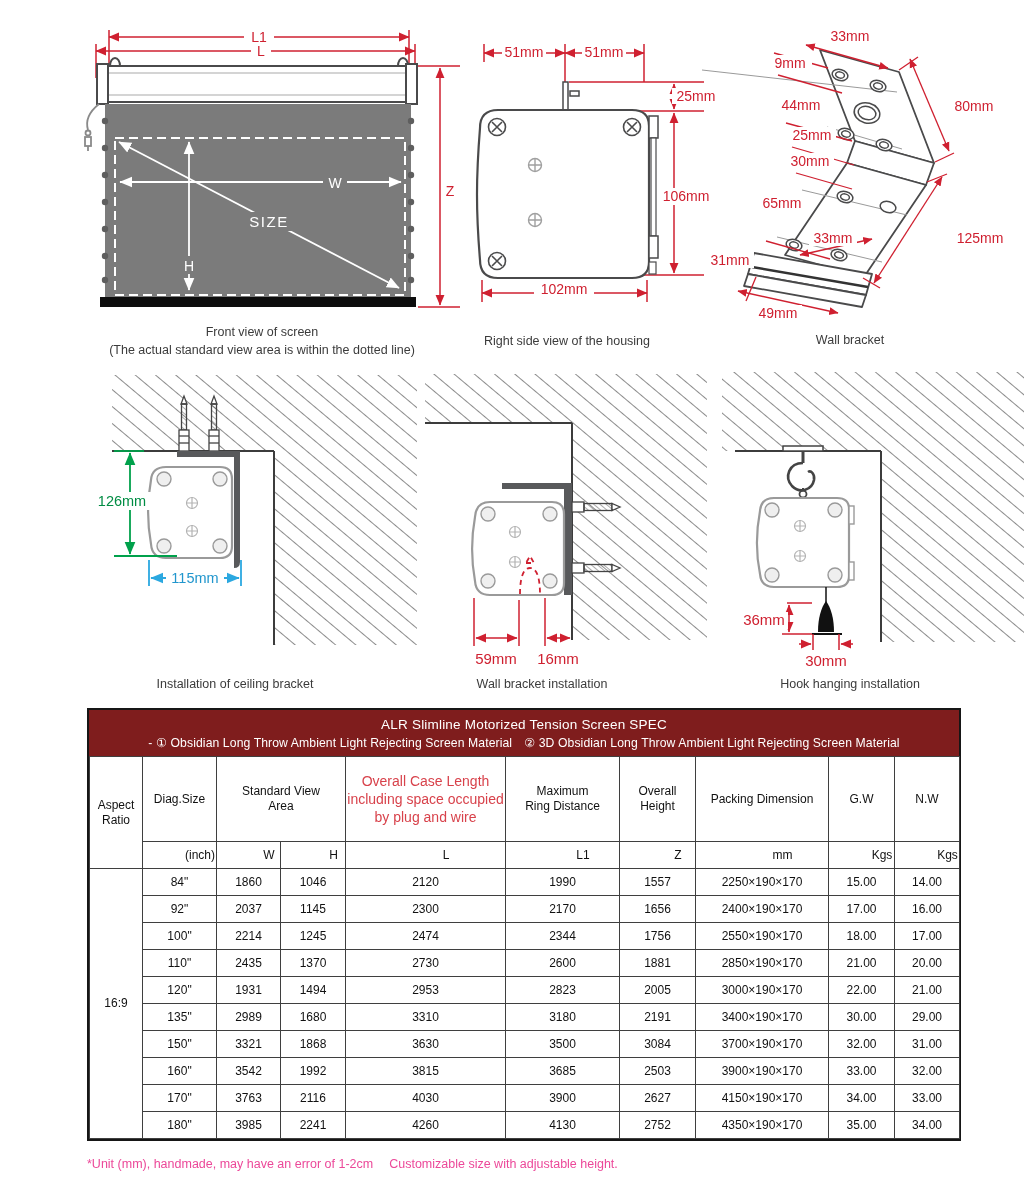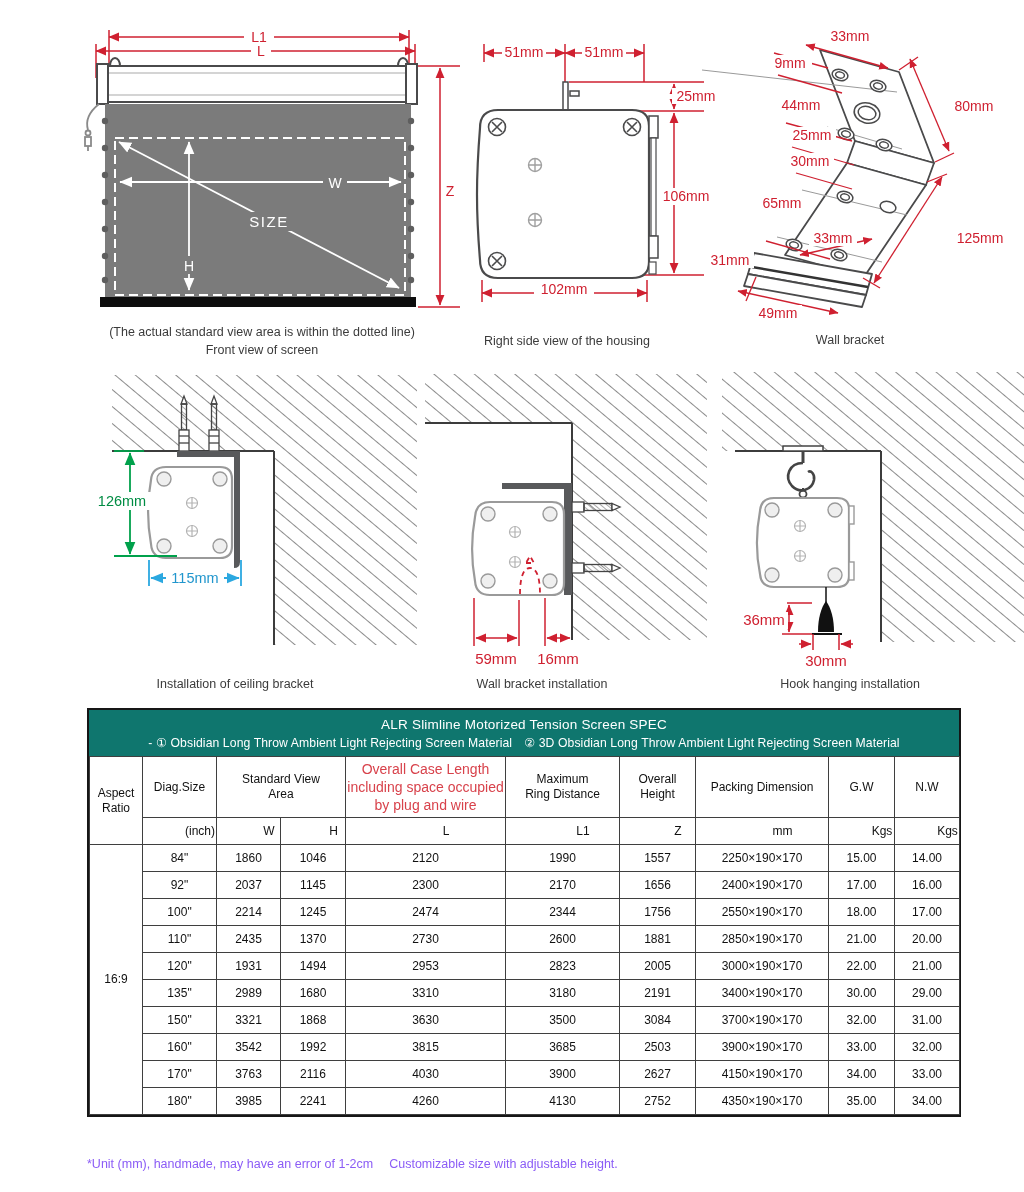--- a/index.html
+++ b/index.html
@@ -5,33 +5,33 @@
   html,body{margin:0;padding:0;background:#fff;}
   .canvas{position:relative;width:1024px;height:1192px;background:#fff;overflow:hidden;
           font-family:"Liberation Sans",sans-serif;margin-left:12px;}
   .abs{position:absolute;}
   .cap{position:absolute;text-align:center;font-size:12.5px;color:#3b3b3b;line-height:1.4;}
   svg text{font-family:"Liberation Sans",sans-serif;}
   .dimtxt{font-size:14px;fill:#cf2030;text-anchor:middle;}
   .dimtxt2{font-size:15px;fill:#cf2030;text-anchor:middle;}
   
   .spec{position:absolute;left:75px;top:708px;width:870px;border:2px solid #161616;}
-  .banner{background:#0f766e;color:#fff;text-align:center;padding:7px 0 6px 0;}
+  .banner{background:#7f1d1d;color:#fff;text-align:center;padding:7px 0 6px 0;}
   .banner .t1{font-size:13.5px;margin-bottom:4px;letter-spacing:.2px;}
   .banner .t2,.banner .t3{font-size:12.2px;letter-spacing:.1px;}
   .banner .t2 span{margin:0 6px;}
   table.spec-table{border-collapse:collapse;width:870px;table-layout:fixed;}
   .spec-table th,.spec-table td{border:1px solid #3f3f3f;text-align:center;vertical-align:middle;
       font-weight:400;font-size:12px;color:#111;padding:0;line-height:1.25;}
   .spec-table thead tr.h1 th{height:52px;}
   .spec-table thead tr.h2 th{height:26px;padding-left:41px;}
   .spec-table tbody td{height:26px;}
   th.red div{color:#d8424b;font-size:14px;line-height:1.3;}
-  th.pad{padding:4px 19px;}
-  .footnote{position:absolute;left:75px;top:1157px;font-size:12.5px;color:#8b5cf6;}
+  th.pad{padding:16px 19px;}
+  .footnote{position:absolute;left:75px;top:1157px;font-size:12.5px;color:#ec4899;}
   .footnote span{margin-right:16px;}
 </style>
 </head>
 <body>
 
 <div class="canvas">
 
   <svg class="abs" width="0" height="0" style="left:0;top:0">
     <defs>
       <marker id="mr" markerWidth="7.5" markerHeight="7.5" viewBox="0 0 10 10" refX="9" refY="5" orient="auto-start-reverse">
@@ -113,22 +113,22 @@
     <text x="197" y="207" fill="#fff" font-size="15" letter-spacing="1.5" text-anchor="middle">SIZE</text>
     <g stroke="#cf2030" stroke-width="1.5">
       <line x1="346" y1="46" x2="388" y2="46"></line>
         <line x1="346" y1="287" x2="388" y2="287"></line>
       <line x1="368" y1="48" x2="368" y2="285" marker-start="url(#mr)" marker-end="url(#mr)"></line>
     </g>
     <rect x="370" y="163" width="17" height="16" fill="#fff"></rect>
     <text class="dimtxt" x="378" y="176">Z</text>
   </svg>
   <div class="cap" style="left:80px;top:324px;width:340px">
+    <div>Front view of screen</div>
     <div>(The actual standard view area is within the dotted line)</div>
-    <div>Front view of screen</div>
   </div>
 
   <svg class="abs" style="left:440px;top:30px" width="270" height="300" viewBox="0 0 270 300">
     <g stroke="#cf2030" stroke-width="1.5">
       <line x1="32" y1="14" x2="32" y2="32"></line>
         <line x1="113" y1="14" x2="113" y2="80"></line>
         <line x1="192" y1="14" x2="192" y2="52"></line>
       <line x1="32" y1="23" x2="113" y2="23" marker-start="url(#mr)" marker-end="url(#mr)"></line>
       <line x1="113" y1="23" x2="192" y2="23" marker-start="url(#mr)" marker-end="url(#mr)"></line>
       <line x1="117" y1="52" x2="252" y2="52"></line>

